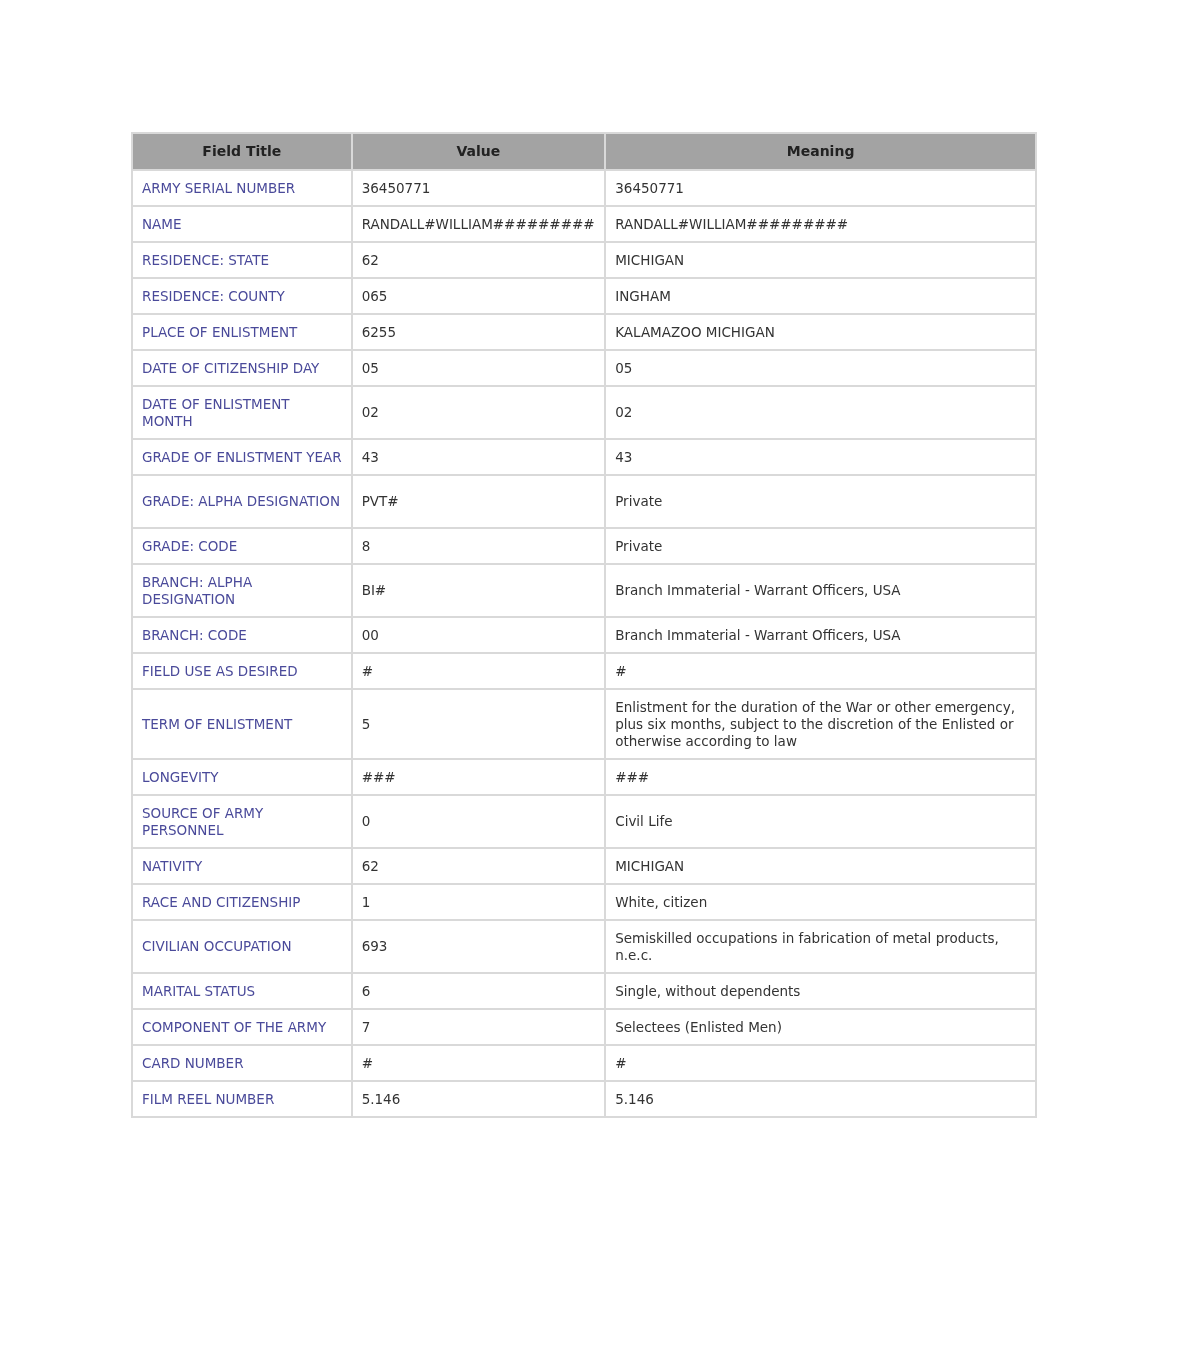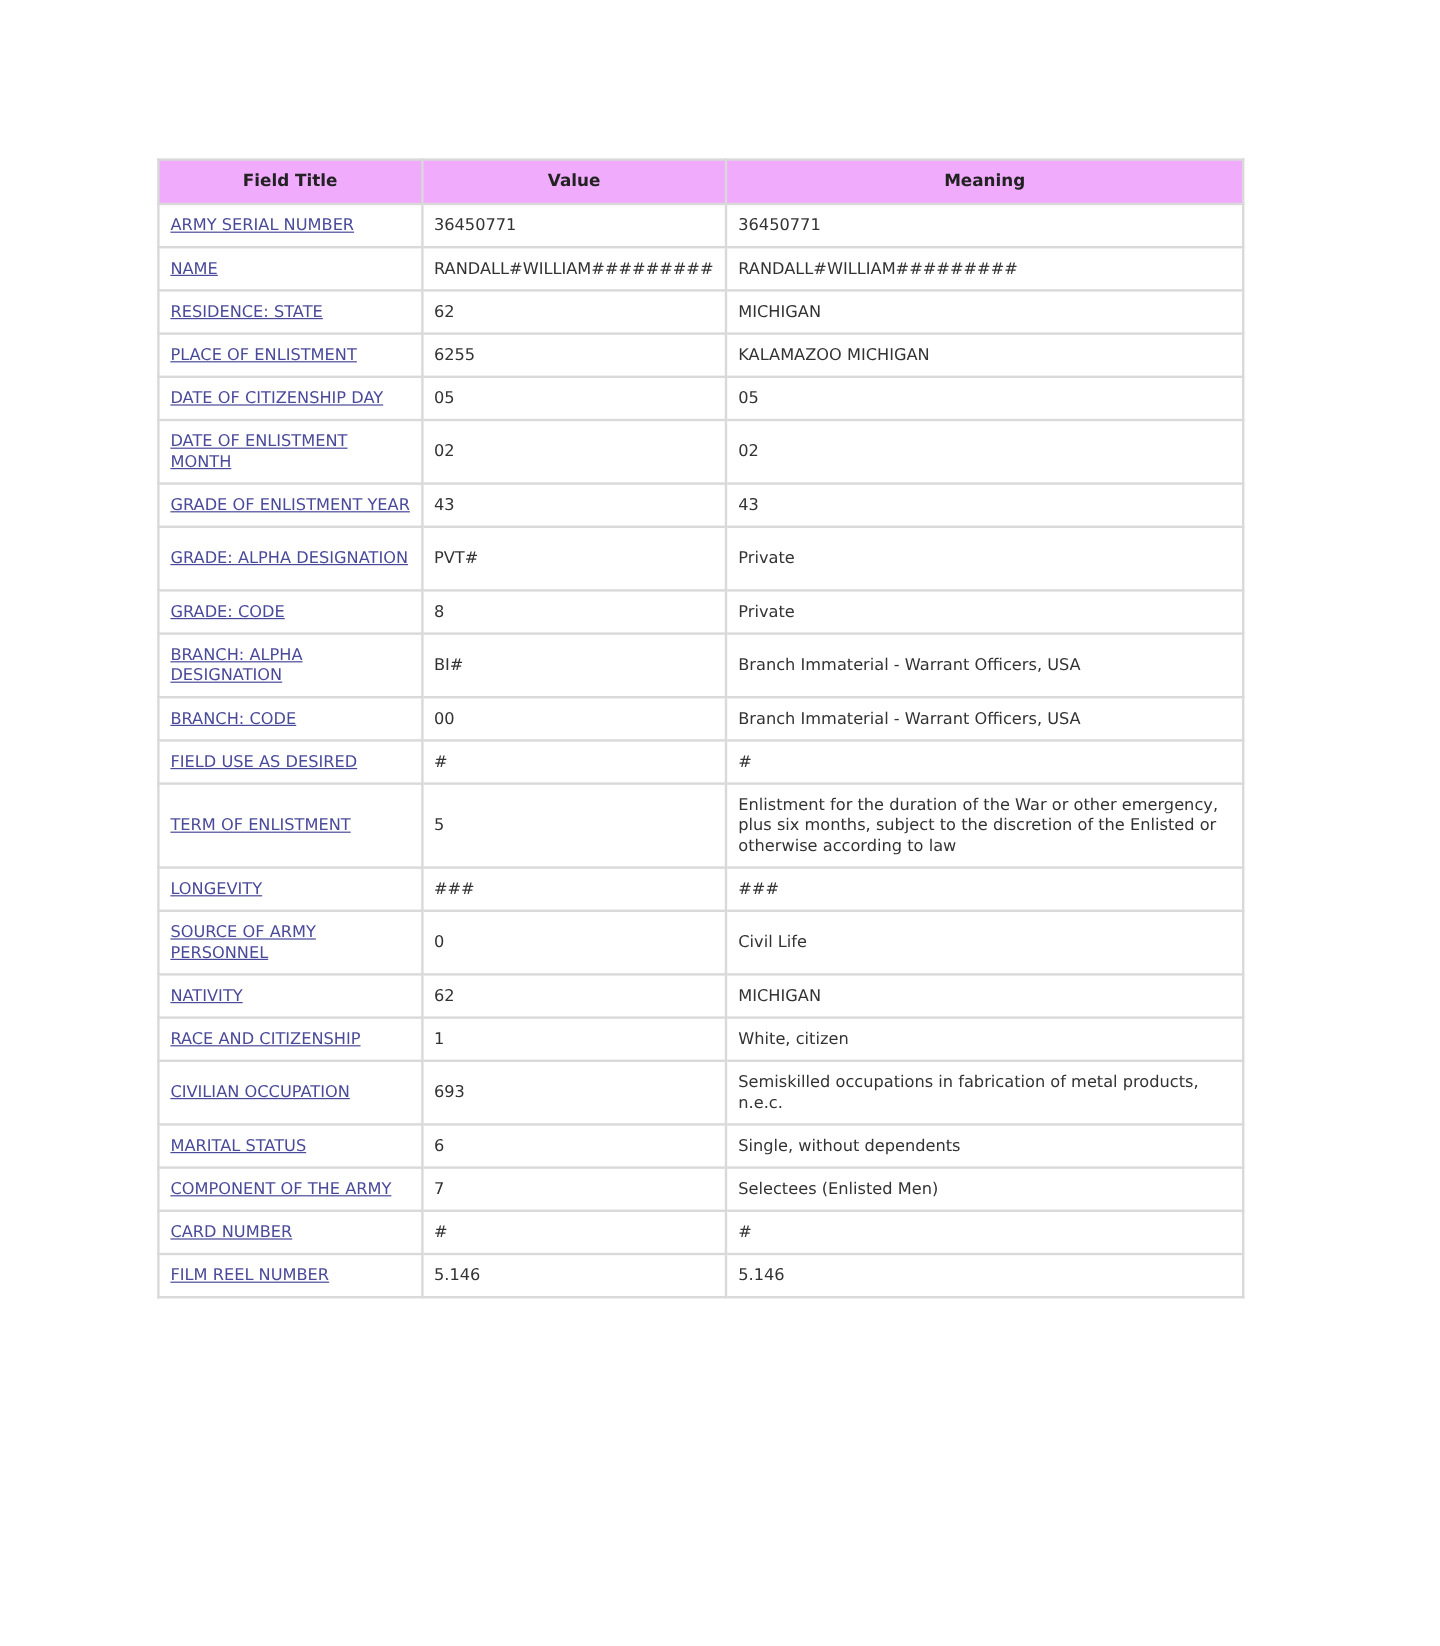--- a/index.html
+++ b/index.html
@@ -24,42 +24,41 @@
       table-layout: fixed;
     }
     .record-table th, .record-table td {
       border: 2px solid #d9d9d9;
       padding: 0 9px;
       text-align: left;
       vertical-align: middle;
       line-height: 17px;
     }
     .record-table th {
-      background: #f0abfc;
+      background: #a3a3a3;
       font-weight: bold;
       text-align: center;
       color: #222222;
       height: 35px;
       font-size: 14px;
     }
     .record-table td {
       height: 34px;
     }
     .record-table tr.tall td {
       height: 51px;
     }
     .record-table tr.xtall td {
       height: 68px;
     }
     .col-field { width: 207px; }
     .col-value { width: 239px; }
     .col-meaning { width: 406px; }
     a.field-link {
       color: #4a4a9a;
-      text-decoration: underline;
       cursor: pointer;
     }
   </style>
 </head>
 <body>
 
 <table class="record-table">
   <colgroup>
     <col class="col-field">
     <col class="col-value">
@@ -80,20 +79,25 @@
       </tr>
       <tr>
         <td><a class="field-link">NAME</a></td>
         <td>RANDALL#WILLIAM#########</td>
         <td>RANDALL#WILLIAM#########</td>
       </tr>
       <tr>
         <td><a class="field-link">RESIDENCE: STATE</a></td>
         <td>62</td>
         <td>MICHIGAN</td>
+      </tr>
+      <tr>
+        <td><a class="field-link">RESIDENCE: COUNTY</a></td>
+        <td>065</td>
+        <td>INGHAM</td>
       </tr>
       <tr>
         <td><a class="field-link">PLACE OF ENLISTMENT</a></td>
         <td>6255</td>
         <td>KALAMAZOO MICHIGAN</td>
       </tr>
       <tr>
         <td><a class="field-link">DATE OF CITIZENSHIP DAY</a></td>
         <td>05</td>
         <td>05</td>

